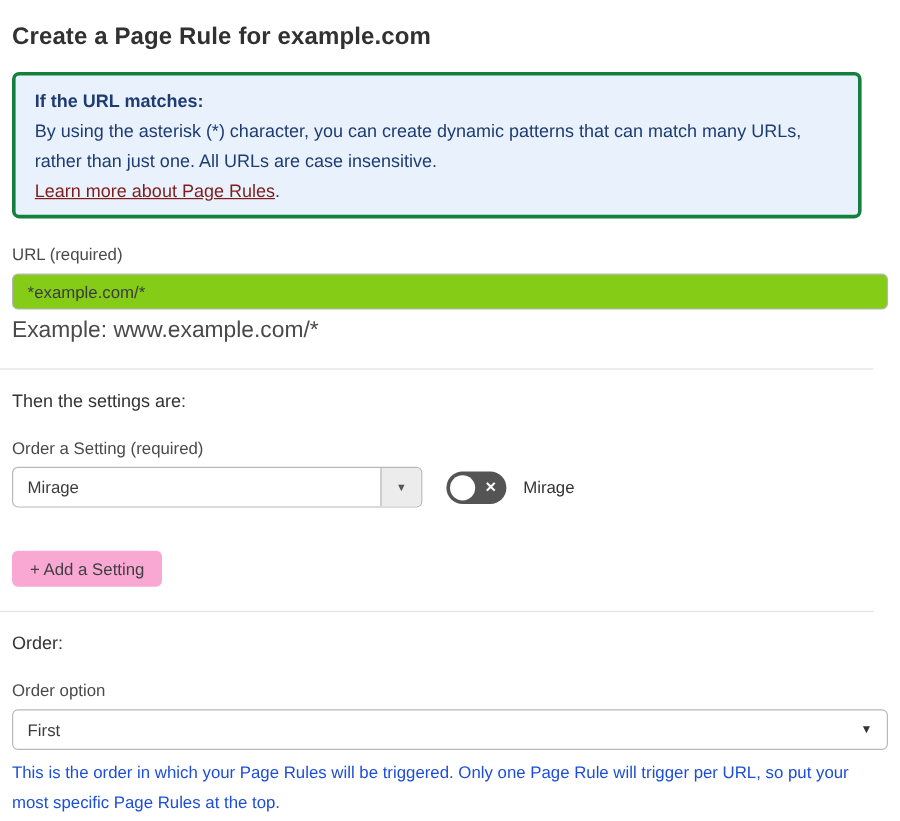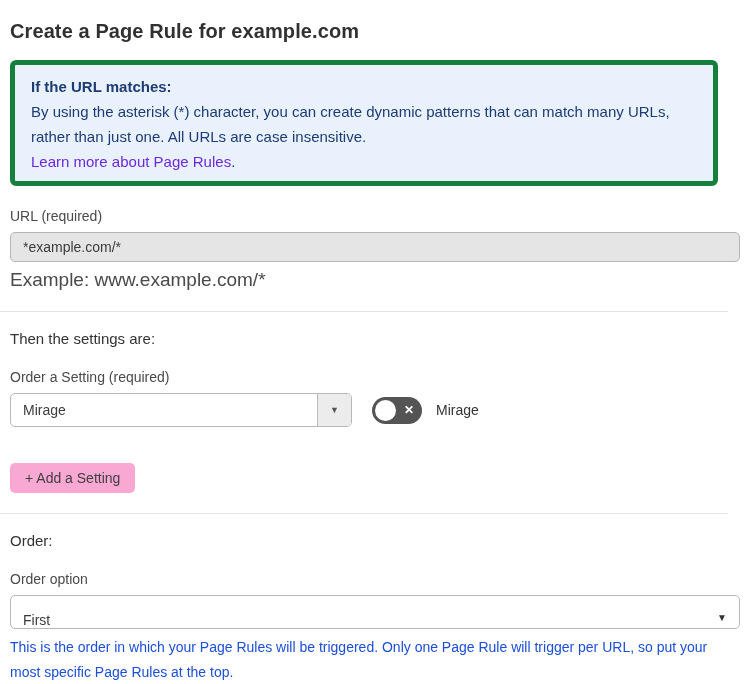--- a/index.html
+++ b/index.html
@@ -17,51 +17,52 @@
     font-size: 20px;
     font-weight: 700;
     color: #313131;
     margin: 10px 0 0 0;
     letter-spacing: 0.1px;
   }
 
   .info-box {
     margin-top: 17px;
     background: #e9f2fc;
-    border: 5px solid #15803d;
+    border: 3px solid #15803d;
     border-radius: 6px;
     padding: 9px 16px 7px 16px;
     font-size: 15px;
     line-height: 25px;
     color: #1e3c72;
   }
   .info-heading { font-weight: 700; }
   .info-body { }
   .info-link {
-    color: #6d28d9;
+    color: #7f1d1d;
+    text-decoration: underline;
     cursor: pointer;
   }
 
   .field-label {
     font-size: 14px;
     color: #4a4a4a;
     margin: 22px 0 0 0;
   }
   .text-input {
     margin-top: 8px;
     width: 730px;
     height: 30px;
     border: 1px solid #b5b5b5;
     border-radius: 5px;
     padding: 0 12px;
     font-size: 14px;
     font-family: "Liberation Sans", sans-serif;
     color: #3c3c3c;
     outline: none;
-    background: #e5e5e5;
+    background: #84cc16;
   }
   .helper-text {
     font-size: 19px;
     color: #4a4a4a;
     margin-top: 7px;
   }
 
   hr.divider {
     border: none;
     border-top: 1px solid #e3e3e3;
@@ -165,21 +166,21 @@
   .add-setting-btn { margin-top: 36px; }
 
   .select-box {
     margin-top: 8px;
     width: 730px;
     height: 32px;
     border: 1px solid #b8b8b8;
     border-radius: 5px;
     background: #ffffff;
     display: flex;
-    align-items: flex-start;
+    align-items: center;
     justify-content: space-between;
     padding: 16px 12px;
     font-size: 14px;
     color: #3c3c3c;
     cursor: pointer;
   }
   .select-arrow { font-size: 10px; color: #333333; }
 
   .order-helper {
     font-size: 14px;

